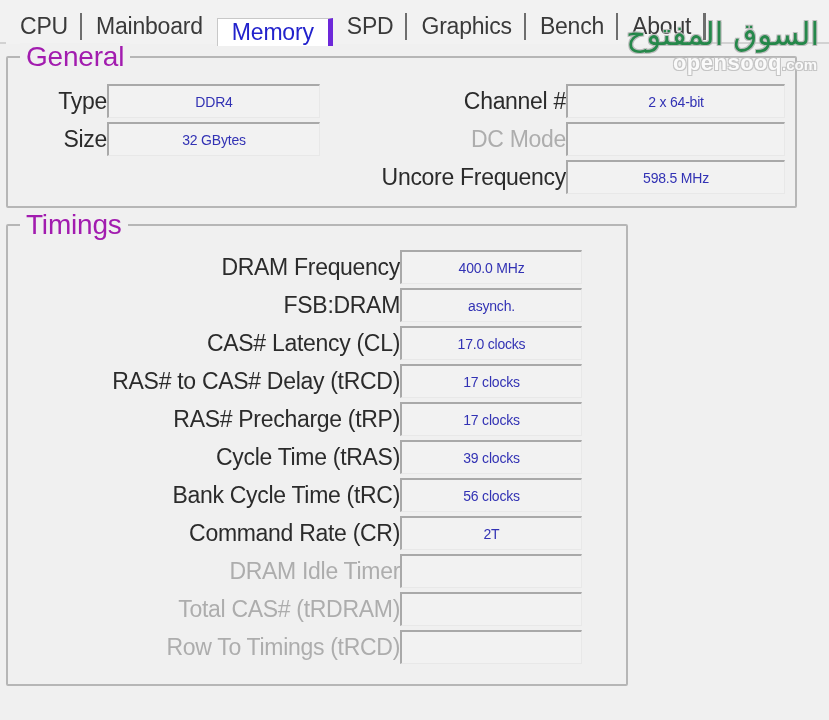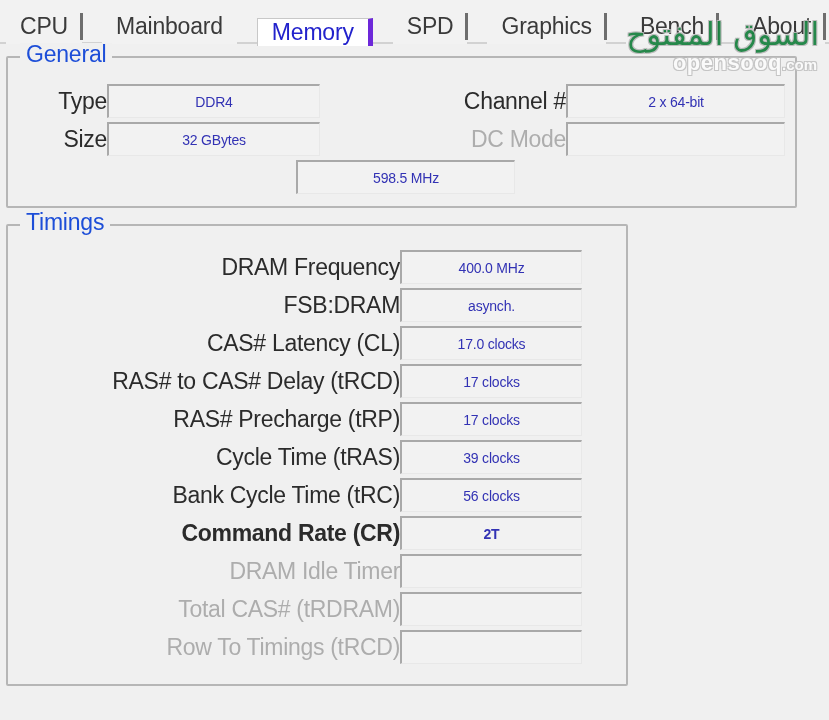--- a/index.html
+++ b/index.html
@@ -33,21 +33,20 @@
     border-bottom: 2px solid #d2d2d2;
     box-sizing: border-box;
   }
   .tabs-row {
     position: absolute;
     left: 6px;
     top: 2px;
     display: flex;
     align-items: flex-end;
     height: 42px;
-    gap: 20px;
   }
   .tab {
     position: relative;
     height: 36px;
     display: flex;
     align-items: center;
     justify-content: center;
     padding: 0 14px;
     font-size: 23px;
     color: #3a3a3a;
@@ -130,22 +129,22 @@
     border-radius: 2px;
     background: transparent;
     box-sizing: border-box;
   }
   .group-legend {
     position: absolute;
     top: -15px;
     left: 12px;
     padding: 0 6px;
     background: #f0f0f0;
-    font-size: 23px;
-    color: #1d4ed8;
+    font-size: 28px;
+    color: #a21caf;
     letter-spacing: -0.2px;
     line-height: 1;
   }
 
   #general-box { left: 6px; top: 56px; width: 791px; height: 152px; }
   #timings-box { left: 6px; top: 224px; width: 622px; height: 462px; }
 
   
   .row {
     position: absolute;
@@ -254,20 +253,21 @@
     <div class="fld-label">Channel #</div>
     <div class="fld-value">2 x 64-bit</div>
   </div>
 
   <div class="row gen-r" id="row-dcmode">
     <div class="fld-label disabled">DC Mode</div>
     <div class="fld-value"></div>
   </div>
 
   <div class="row gen-r" id="row-uncore">
+    <div class="fld-label">Uncore Frequency</div>
     <div class="fld-value">598.5 MHz</div>
   </div>
 
   <div class="groupbox" id="timings-box">
     <div class="group-legend">Timings</div>
   </div>
 
   <div id="timings-rows">
       <div class="row tm" style="top: 250px;">
         <div class="fld-label">DRAM Frequency</div>
@@ -290,21 +290,21 @@
         <div class="fld-value">17 clocks</div>
       </div>
       <div class="row tm" style="top: 440px;">
         <div class="fld-label">Cycle Time (tRAS)</div>
         <div class="fld-value">39 clocks</div>
       </div>
       <div class="row tm" style="top: 478px;">
         <div class="fld-label">Bank Cycle Time (tRC)</div>
         <div class="fld-value">56 clocks</div>
       </div>
-      <div class="row tm" style="top: 516px; font-weight: bold;">
+      <div class="row tm" style="top: 516px;">
         <div class="fld-label">Command Rate (CR)</div>
         <div class="fld-value">2T</div>
       </div>
       <div class="row tm" style="top: 554px;">
         <div class="fld-label disabled">DRAM Idle Timer</div>
         <div class="fld-value"></div>
       </div>
       <div class="row tm" style="top: 592px;">
         <div class="fld-label disabled">Total CAS# (tRDRAM)</div>
         <div class="fld-value"></div>

